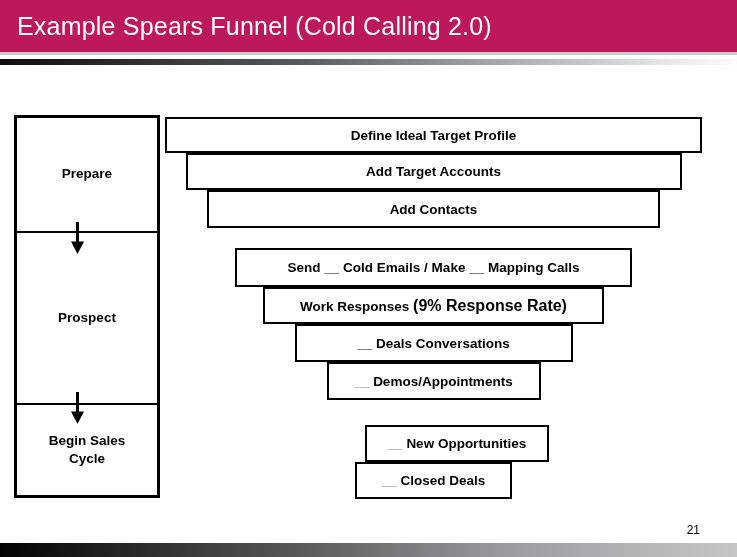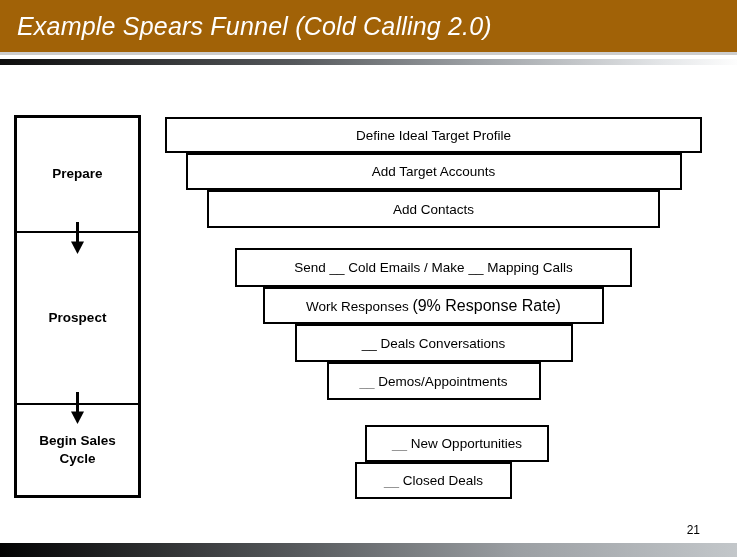--- a/index.html
+++ b/index.html
@@ -10,48 +10,47 @@
     background: #ffffff;
     overflow: hidden;
     font-family: "Liberation Sans", sans-serif;
   }
 
   
   .title-bar {
     position: absolute;
     top: 0; left: 0;
     width: 737px; height: 52px;
-    background: #a16207;
+    background: #be185d;
     color: #ffffff;
     display: flex;
     align-items: center;
     box-sizing: border-box;
     padding-left: 17px;
     font-size: 25px;
     letter-spacing: 0.2px;
-    font-style: italic;
   }
   .title-underline {
     position: absolute;
     top: 52px; left: 0;
     width: 737px; height: 3px;
     background: #cdcdcd;
   }
   .header-gradient-bar {
     position: absolute;
     top: 59px; left: 0;
     width: 737px; height: 6px;
     background: linear-gradient(to right, #0d0d0d 0%, #55585b 40%, #9ea2a6 65%, #e4e6e8 90%, #fdfdfd 100%);
   }
 
   
   .sidebar {
     position: absolute;
     left: 14px; top: 115px;
-    width: 127px; height: 383px;
+    width: 146px; height: 383px;
     border: 3px solid #000000;
     box-sizing: border-box;
     display: flex;
     flex-direction: column;
   }
   .sidebar-section {
     box-sizing: border-box;
     display: flex;
     align-items: center;
     justify-content: center;
@@ -75,21 +74,21 @@
     position: absolute;
     box-sizing: border-box;
     border: 2px solid #000000;
     background: #ffffff;
     display: flex;
     align-items: center;
     justify-content: center;
   }
   .box-label {
     white-space: pre;
-    font-weight: normal;
+    font-weight: bold;
     font-size: 13.5px;
     color: #000000;
   }
   .seg-small { font-size: 16px; }
   .seg-gray  { color: var(--underscore-gray, #808080); }
 
   
   .page-number {
     position: absolute;
     top: 523px;

